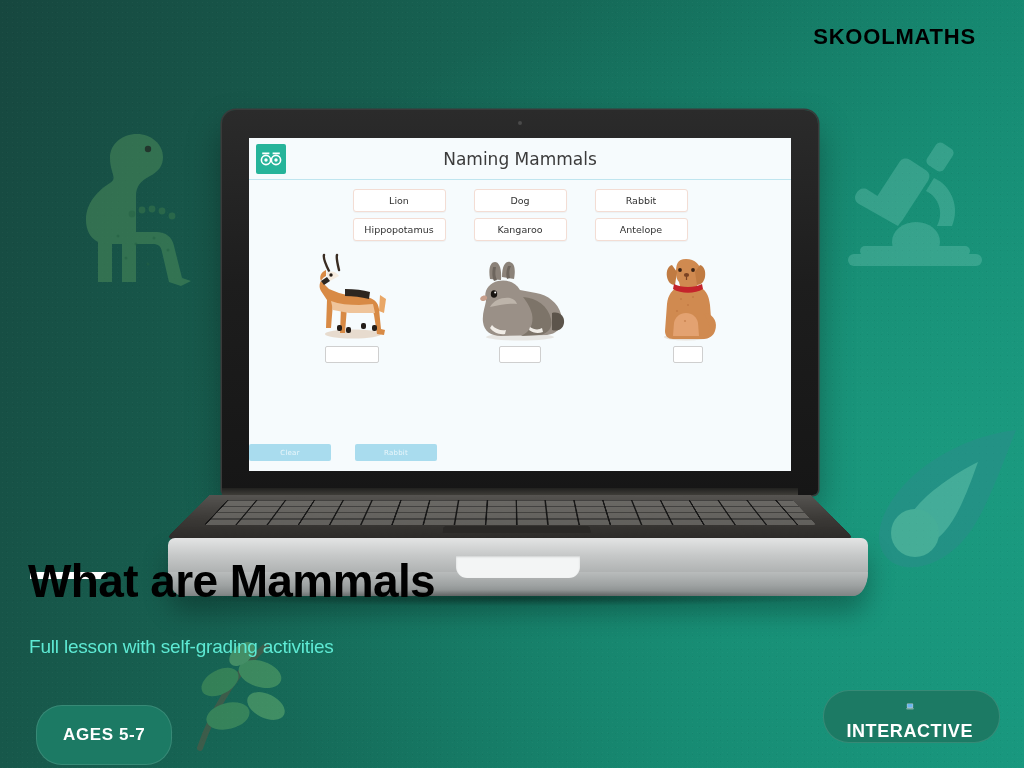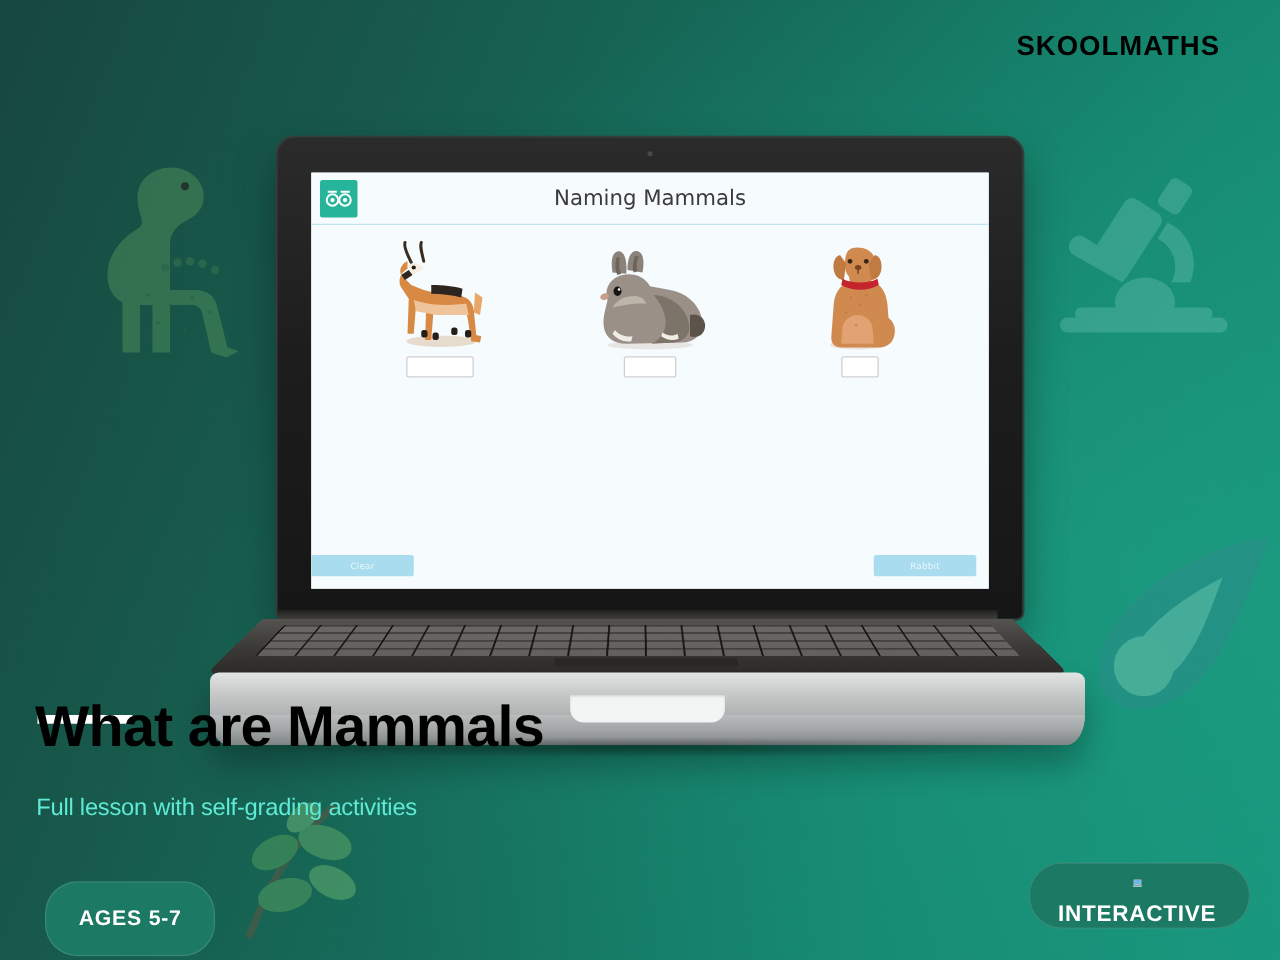--- a/index.html
+++ b/index.html
@@ -138,21 +138,21 @@
   .animal-col { width:120px; display:flex; flex-direction:column; align-items:center; }
   .animal-art { height:92px; display:flex; align-items:flex-end; justify-content:center; }
   .answer-box {
     width:54px; height:17px; background:#fff; border:1px solid #cfcfcf;
     border-radius:2px; margin-top:5px;
   }
   #animal-col-2 .answer-box { width:42px; }
   #animal-col-3 .answer-box { width:30px; }
   #app-footer {
     margin-top:auto; padding:0 10px 10px 0;
-    display:flex; justify-content:space-between; gap:8px;
+    display:flex; justify-content:flex-start; gap:24px;
   }
   .app-btn {
     width:82px; height:17px; background:#a9dcee; border:none; border-radius:2px;
     color:#e9f6fb; font-size:7px; letter-spacing:.2px;
     display:flex; align-items:center; justify-content:center;
     font-family:"DejaVu Sans", sans-serif; cursor:pointer;
   }
 
   
   #rule { position:absolute; left:30px; top:572px; width:76px; height:7px; background:#fff; }
@@ -245,20 +245,34 @@
                 <path d="M10.6 9h.8"></path>
               </g>
               <circle cx="6" cy="9" r="1.7" fill="#fff"></circle>
               <circle cx="16" cy="9" r="1.7" fill="#fff"></circle>
             </svg>
           </div>
           <div id="app-title">Naming Mammals</div>
         </div>
 
 
+        <div id="cards">
+          <div class="card-col">
+            <div class="name-card">Lion</div>
+            <div class="name-card">Hippopotamus</div>
+          </div>
+          <div class="card-col">
+            <div class="name-card">Dog</div>
+            <div class="name-card">Kangaroo</div>
+          </div>
+          <div class="card-col">
+            <div class="name-card">Rabbit</div>
+            <div class="name-card">Antelope</div>
+          </div>
+        </div>
 
         <div id="animals">
           <div class="animal-col" id="animal-col-1">
             <div class="animal-art">
               <svg width="86" height="88" viewBox="0 0 86 88">
                 <ellipse cx="44" cy="81" rx="28" ry="4.5" fill="#e4d3c2" opacity=".8"></ellipse>
                 <path d="M20 18 C16 10 14 5 15 2 M30 17 C28 9 27 5 28 2" stroke="#3a2c22" stroke-width="2.4" fill="none" stroke-linecap="round"></path>
                 <path fill="#d88a45" d="M17 17c-5 2-7 7-5 11l8 8 10 4 8 2 18 2c9 1 13 5 14 12l2 20 4 1-1 5-7-1-3-19c-1-6-4-8-10-8H38l-2 26-5 0 1-27-8-3-2 25h-5l1-28-6-9c-3-5-1-12 5-15z"></path>
                 <path fill="#efc49a" d="M22 48c8 3 18 4 28 4l14-1 2 9H40l-16-3z"></path>
                 <path fill="#2d2620" d="M36 36c10 0 18 1 25 3l-1 7c-8-2-16-3-24-3z"></path>

